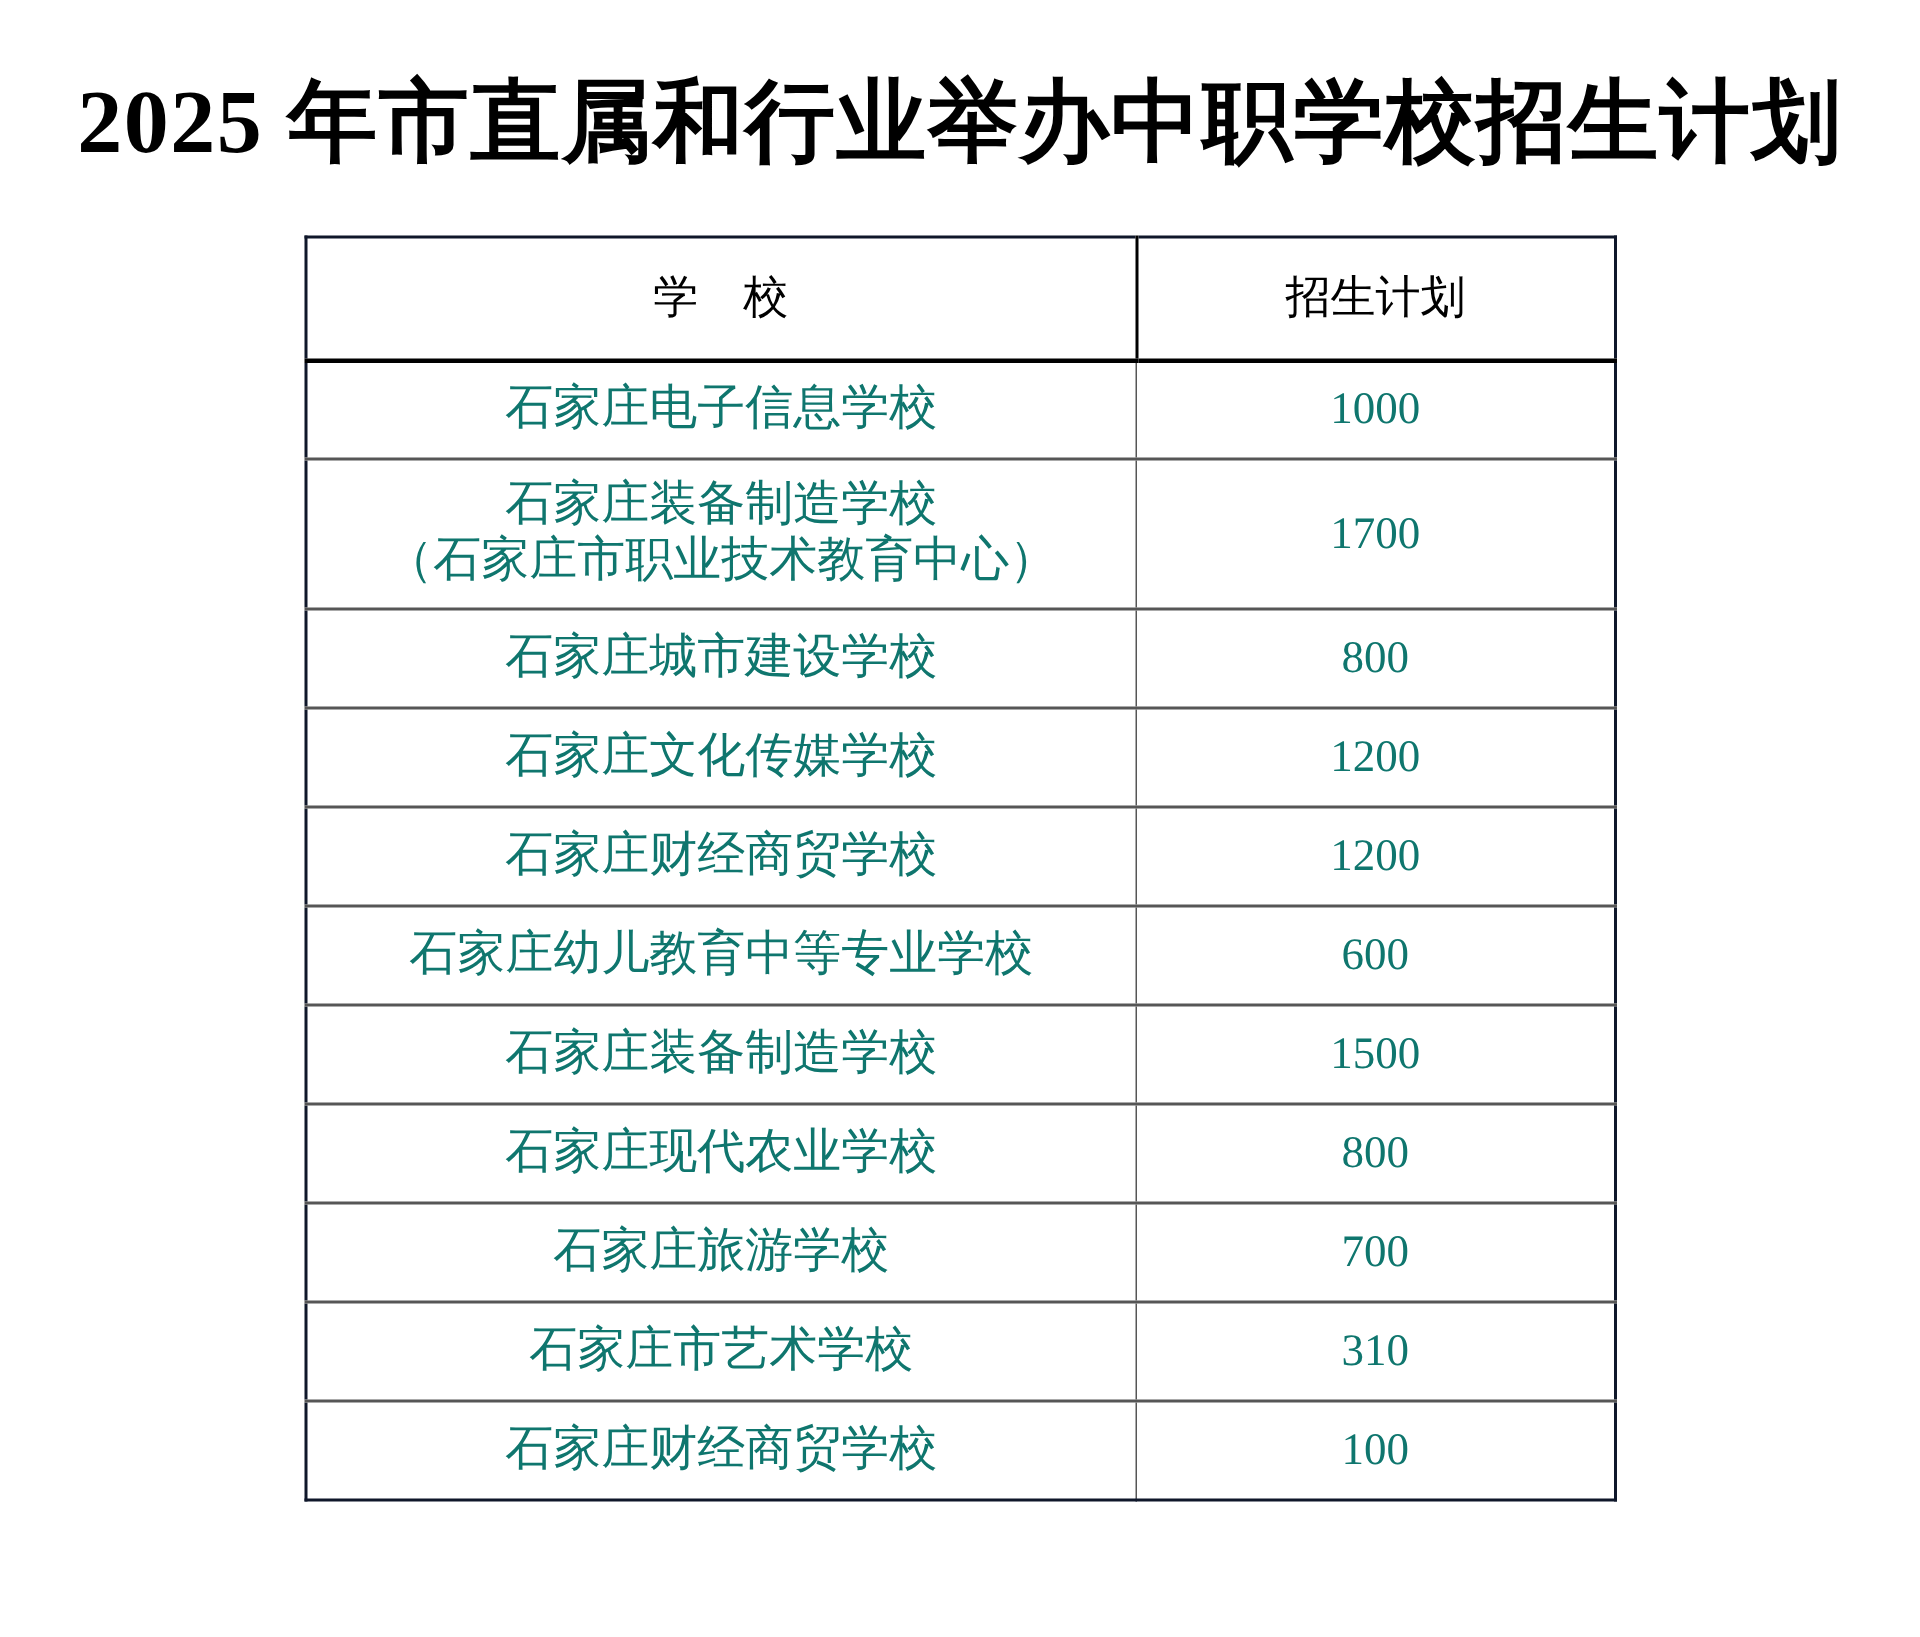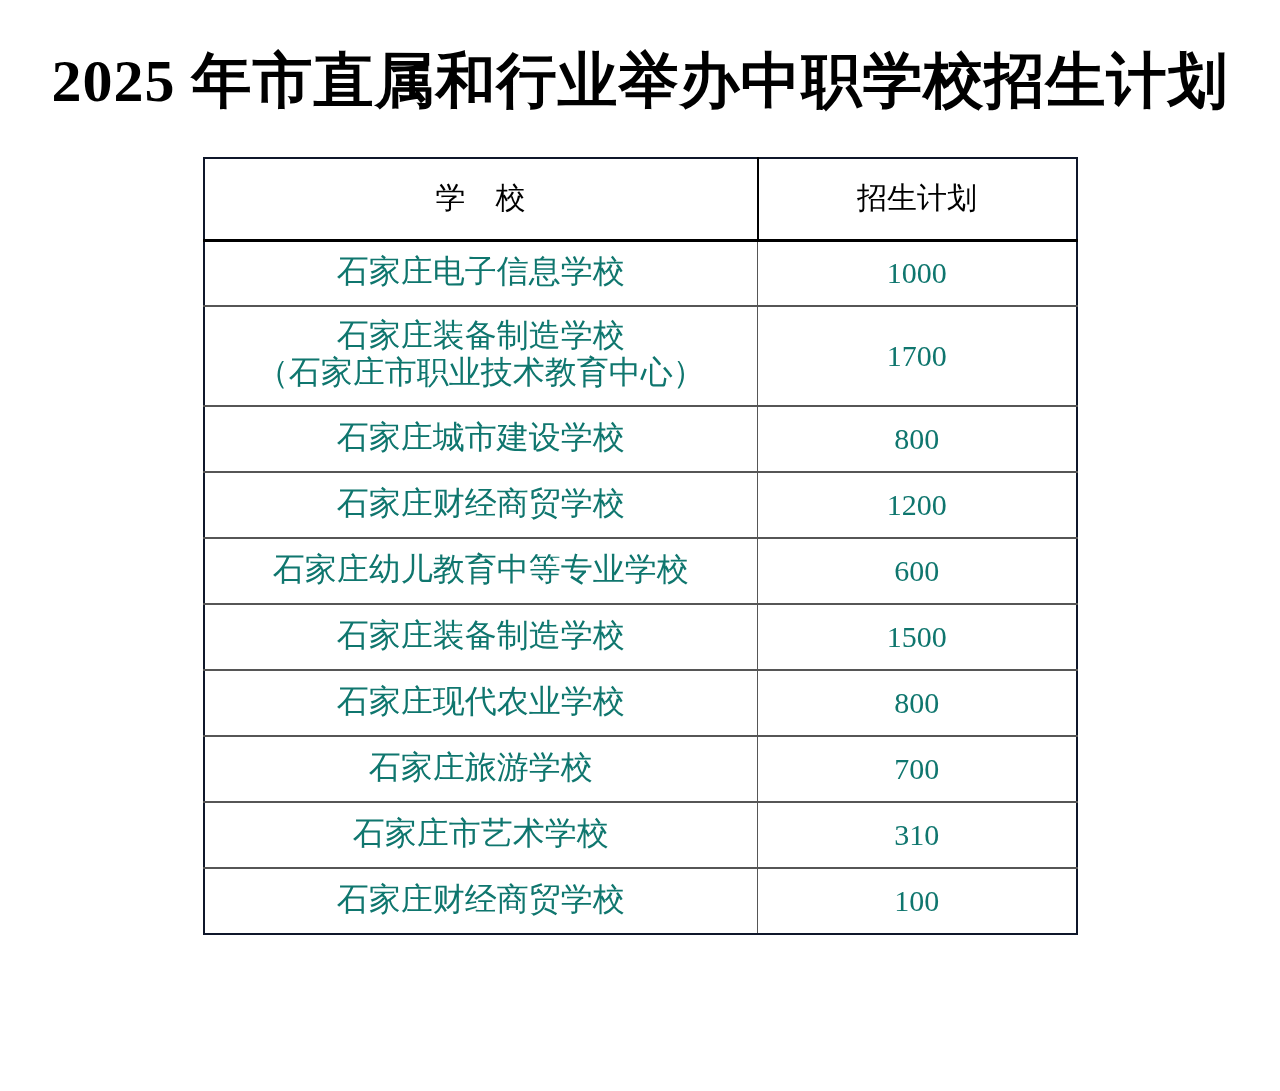--- a/index.html
+++ b/index.html
@@ -119,20 +119,27 @@
         </tr>
         <tr>
           <td>
             <div class="school-name">石家庄城市建设学校</div>
             <div class="school-note"></div>
           </td>
           <td class="plan-cell">800</td>
         </tr>
         <tr>
           <td>
+            <div class="school-name">石家庄文化传媒学校</div>
+            <div class="school-note"></div>
+          </td>
+          <td class="plan-cell">1200</td>
+        </tr>
+        <tr>
+          <td>
             <div class="school-name">石家庄财经商贸学校</div>
             <div class="school-note"></div>
           </td>
           <td class="plan-cell">1200</td>
         </tr>
         <tr>
           <td>
             <div class="school-name">石家庄幼儿教育中等专业学校</div>
             <div class="school-note"></div>
           </td>

